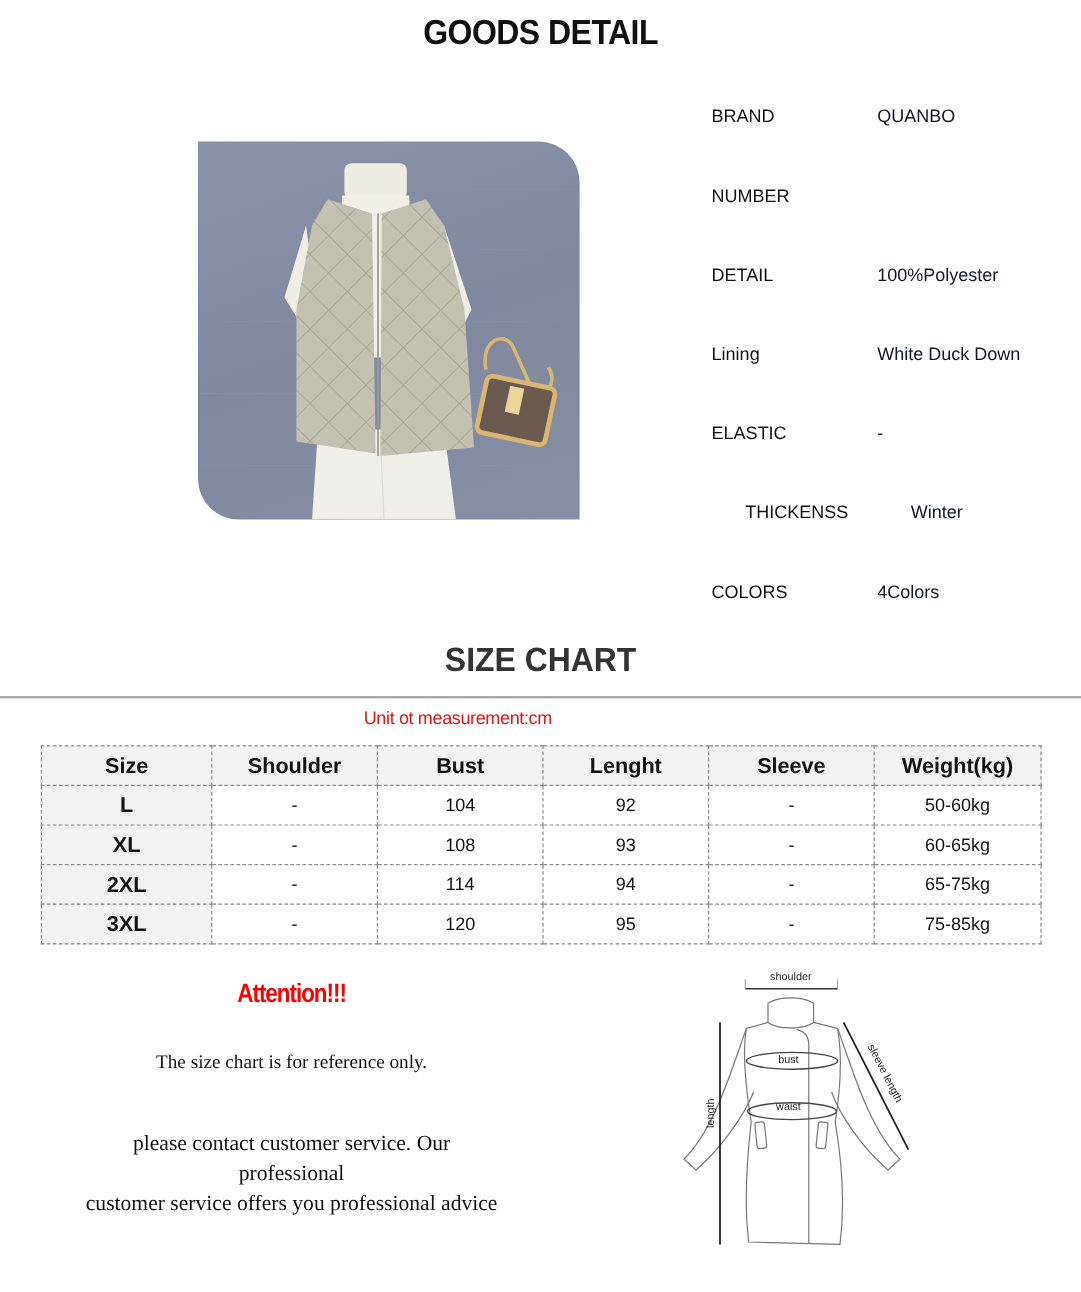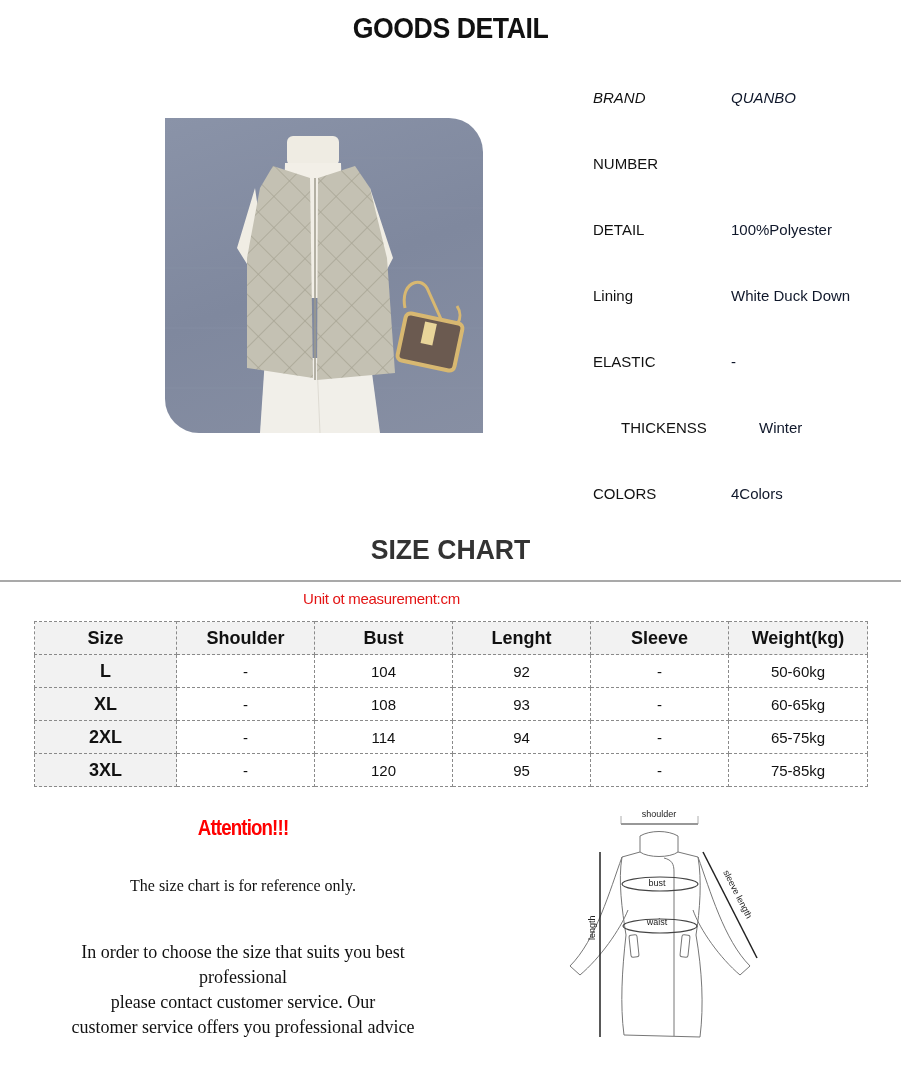--- a/index.html
+++ b/index.html
@@ -101,21 +101,21 @@
     <line x1="150" y1="60" x2="150" y2="262" stroke="#9e9b8c" stroke-width="1.5"></line>
 
     <path d="M240 190 C235 165 255 158 262 170 L280 210 C290 215 300 200 292 188" stroke="#d8b871" stroke-width="3" fill="none"></path>
 
     <rect x="236" y="200" width="58" height="48" rx="5" fill="#6b5a50" stroke="#d8b871" stroke-width="4" transform="rotate(12 265 224)"></rect>
     <rect x="256" y="205" width="12" height="22" fill="#e9d59a" transform="rotate(12 265 224)"></rect>
   </svg>
 </div>
 
 <div class="specs">
-  <div class="spec-row" style="top:0px;font-style:italic;">
+  <div class="spec-row" style="top:0px;">
     <span class="spec-label">BRAND</span>
     <span class="spec-value">QUANBO</span>
   </div>
   <div class="spec-row" style="top:66px;">
     <span class="spec-label">NUMBER</span>
   </div>
   <div class="spec-row" style="top:132px;">
     <span class="spec-label">DETAIL</span>
     <span class="spec-value">100%Polyester</span>
   </div>
@@ -192,23 +192,22 @@
       <td>95</td>
       <td>-</td>
       <td>75-85kg</td>
     </tr>
   </tbody>
 </table>
 
 <div class="attention">Attention!!!</div>
 <div class="note-1">The size chart is for reference only.</div>
 <div class="note-2">
-  <div>In order to choose the size that suits you best</div>
+  <div>please contact customer service. Our</div>
   <div>professional</div>
-  <div>please contact customer service. Our</div>
   <div>customer service offers you professional advice</div>
 </div>
 
 <div class="diagram">
   <svg width="215" height="245" viewBox="0 0 215 245">
 
     <line x1="61" y1="24" x2="138" y2="24" stroke="#333" stroke-width="1.2"></line>
     <line x1="61" y1="16" x2="61" y2="24" stroke="#999" stroke-width="0.8"></line>
     <line x1="138" y1="16" x2="138" y2="24" stroke="#999" stroke-width="0.8"></line>
     <text x="99" y="17" font-size="9" text-anchor="middle" fill="#222">shoulder</text>

